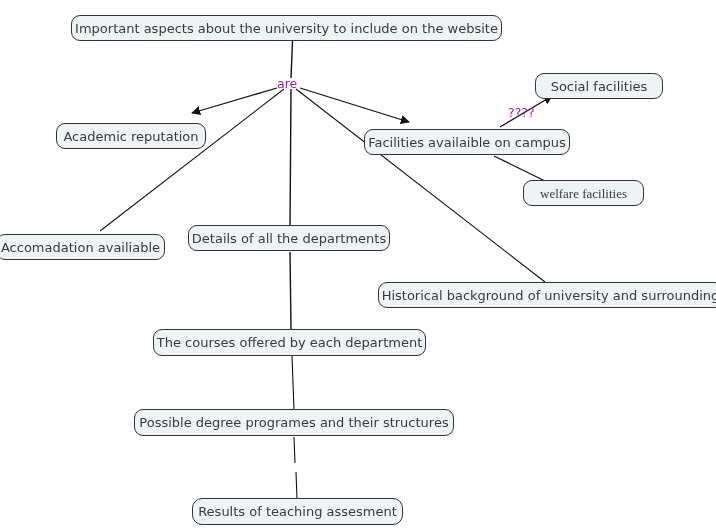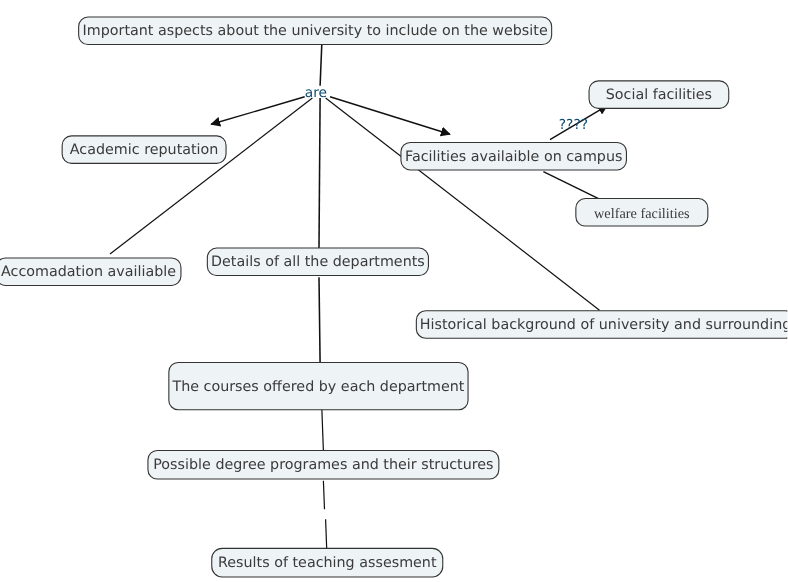--- a/index.html
+++ b/index.html
@@ -33,21 +33,21 @@
     line-height: 1;
     display: flex;
     align-items: center;
     justify-content: center;
     white-space: nowrap;
     padding: 0 11px;
     z-index: 3;
   }
   .edge-label {
     position: absolute;
-    color: #0c4a6e;
+    color: #a21caf;
     font-size: 12.5px;
     line-height: 1;
     background: transparent;
     z-index: 4;
     white-space: nowrap;
   }
 </style>
 </head>
 <body>
 
@@ -117,21 +117,21 @@
   </div>
 
   <div class="node" style="left:188px; top:225px; width:202px; height:26px;">
     <span>Details of all the departments</span>
   </div>
 
   <div class="node" style="left:378px; top:282px; width:345px; height:26px;">
     <span>Historical background of university and surrounding</span>
   </div>
 
-  <div class="node" style="left:153px; top:329px; width:273px; height:44px;">
+  <div class="node" style="left:153px; top:329px; width:273px; height:27px;">
     <span>The courses offered by each department</span>
   </div>
 
   <div class="node" style="left:134px; top:409px; width:320px; height:27px;">
     <span>Possible degree programes and their structures</span>
   </div>
 
   <div class="node" style="left:192px; top:498px; width:211px; height:27px;border-radius:10px;">
     <span>Results of teaching assesment</span>
   </div>

